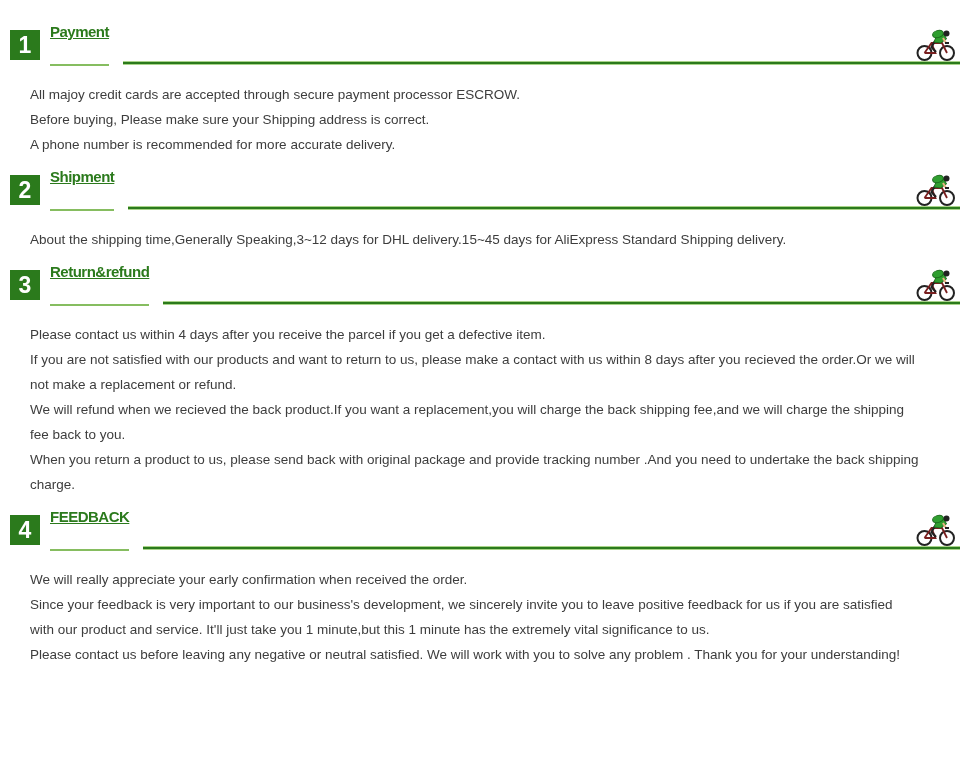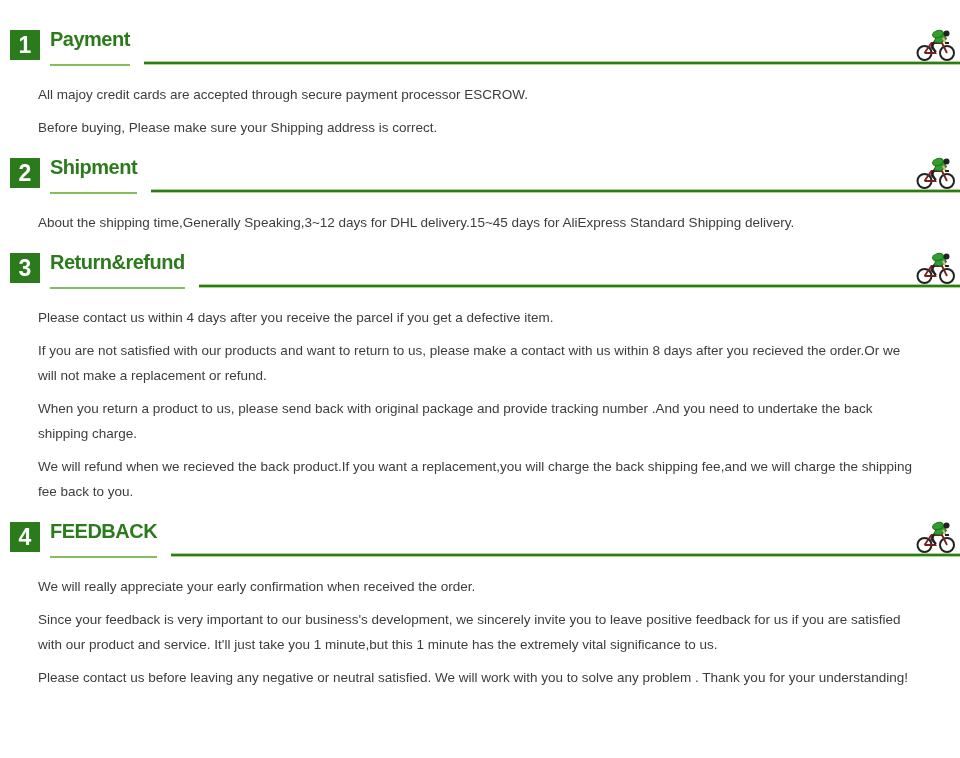--- a/index.html
+++ b/index.html
@@ -28,29 +28,30 @@
     background:#2b7a1c;
     color:#ffffff;
     font-weight:bold;
     font-size:23px;
     line-height:30px;
     text-align:center;
     flex:0 0 auto;
   }
   .sec-title{
     margin-left:10px;
-    padding-bottom:12px;
+    padding-bottom:19px;
     border-bottom:2px solid #86bd60;
     color:#2b7a1c;
     font-weight:bold;
-    font-size:20px;
+    font-size:15px;
     letter-spacing:-0.5px;
     line-height:26px;
     white-space:nowrap;
     flex:0 0 auto;
+    text-decoration:underline;
   }
   .rule-wrap{
     flex:1 1 auto;
     margin-left:14px;
     position:relative;
     height:100%;
   }
   .rule{
     position:absolute;
     left:0;right:0;bottom:1px;
@@ -65,21 +66,21 @@
     bottom:4px;
     width:44px;height:36px;
     display:block;
   }
 
   .sec-body{
     margin-top:16px;
     padding:0 40px 0 30px;
   }
   .sec-body p{
-    margin:8px;
+    margin:0;
     font-size:13.5px;
     line-height:25px;
   }
 </style>
 </head>
 <body>
 
 <div class="section">
   <div class="sec-header">
     <div class="badge">1</div>
@@ -95,20 +96,21 @@
         <ellipse cx="24" cy="8" rx="5.5" ry="3.5" fill="#2f9e2f" stroke="#1c6b1c" stroke-width="1" transform="rotate(-16 24 8)"></ellipse>
         <circle cx="32.5" cy="7.5" r="3" fill="#222222"></circle>
         <path d="M29 12 L32 17" stroke="#e8b583" stroke-width="2" fill="none"></path>
         <path d="M31 17 L35 17" stroke="#222222" stroke-width="2" fill="none"></path>
       </svg>
     </div>
   </div>
   <div class="sec-body">
     <p>All majoy credit cards are accepted through secure payment processor ESCROW.</p>
     <p>Before buying, Please make sure your Shipping address is correct.</p>
+    <p>A phone number is recommended for more accurate delivery.</p>
   </div>
 </div>
 
 <div class="section">
   <div class="sec-header">
     <div class="badge">2</div>
     <div class="sec-title">Shipment</div>
     <div class="rule-wrap">
       <div class="rule"></div>
       <svg class="cyclist" viewBox="0 0 44 36">
@@ -144,22 +146,22 @@
         <ellipse cx="24" cy="8" rx="5.5" ry="3.5" fill="#2f9e2f" stroke="#1c6b1c" stroke-width="1" transform="rotate(-16 24 8)"></ellipse>
         <circle cx="32.5" cy="7.5" r="3" fill="#222222"></circle>
         <path d="M29 12 L32 17" stroke="#e8b583" stroke-width="2" fill="none"></path>
         <path d="M31 17 L35 17" stroke="#222222" stroke-width="2" fill="none"></path>
       </svg>
     </div>
   </div>
   <div class="sec-body">
     <p>Please contact us within 4 days after you receive the parcel if you get a defective item.</p>
     <p>If you are not satisfied with our products and want to return to us, please make a contact with us within 8 days after you recieved the order.Or we will not make a replacement or refund.</p>
+    <p>We will refund when we recieved the back product.If you want a replacement,you will charge the back shipping fee,and we will charge the shipping fee back to you.</p>
     <p>When you return a product to us, please send back with original package and provide tracking number .And you need to undertake the back shipping charge.</p>
-    <p>We will refund when we recieved the back product.If you want a replacement,you will charge the back shipping fee,and we will charge the shipping fee back to you.</p>
   </div>
 </div>
 
 <div class="section">
   <div class="sec-header">
     <div class="badge">4</div>
     <div class="sec-title">FEEDBACK</div>
     <div class="rule-wrap">
       <div class="rule"></div>
       <svg class="cyclist" viewBox="0 0 44 36">

